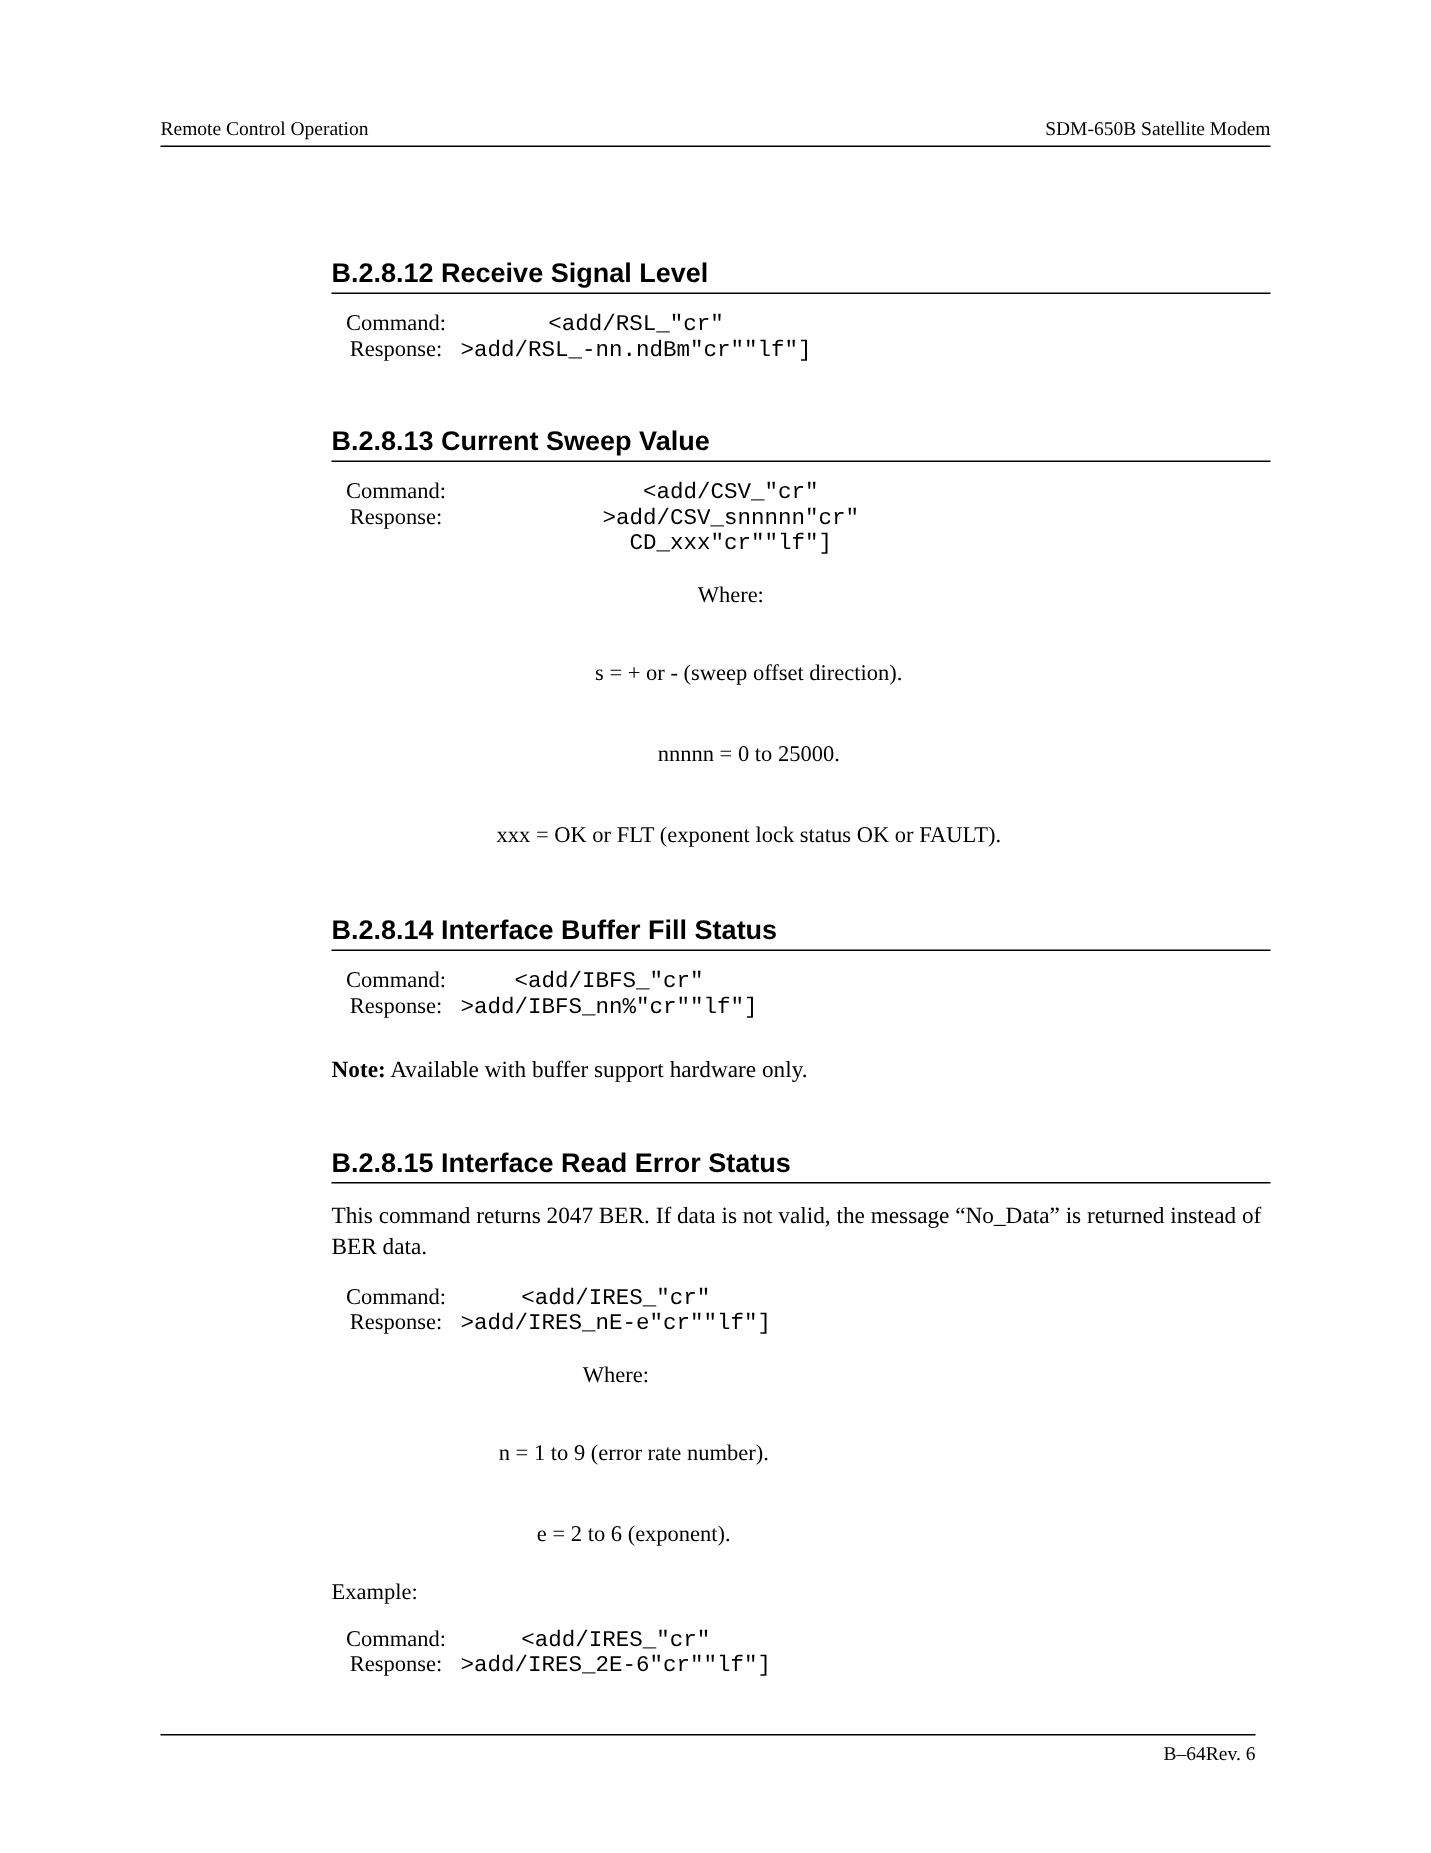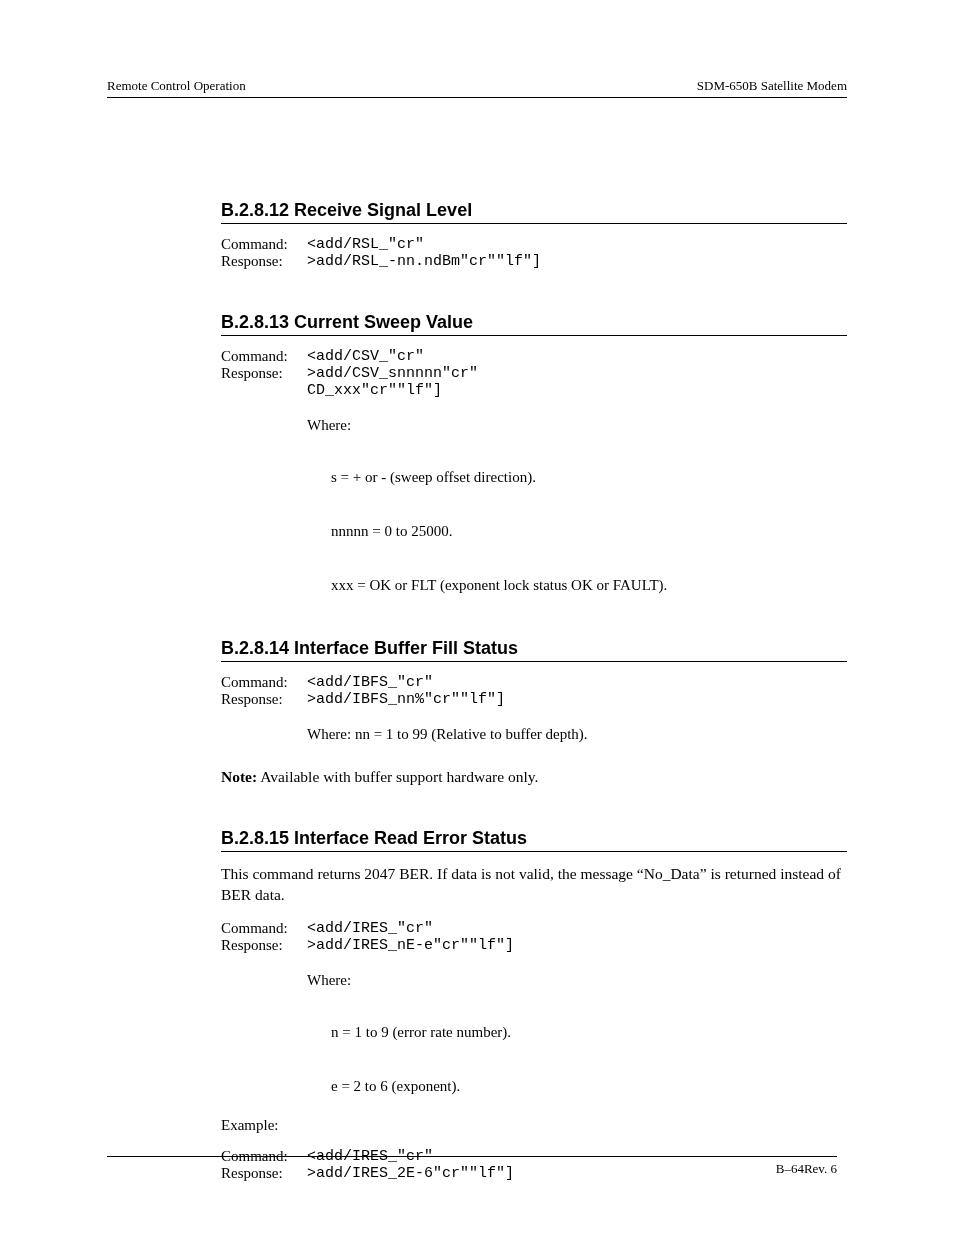--- a/index.html
+++ b/index.html
@@ -29,32 +29,32 @@
       padding-top: 74px;
       padding-left: 114px;
     }
     .h3 {
       font-family: Arial, Helvetica, sans-serif;
       font-weight: bold;
       font-size: 18px;
       border-bottom: 1px solid #000;
       padding-bottom: 2px;
       margin-bottom: 12px;
-      margin-top: 28px;
     }
     .sec-gap { margin-top: 40px; }
     .sec-gap-lg { margin-top: 42px; }
     .para {
       font-size: 15.5px;
       margin: 8px 0 14px 0;
       line-height: 1.35;
     }
     table.cmd {
       border-collapse: collapse;
       font-size: 15px;
+      text-align: center;
     }
     table.cmd td { vertical-align: top; }
     table.cmd td.label {
       width: 86px;
       padding: 0;
     }
     table.cmd td.val {
       padding: 0 0 0 0;
     }
     .mono {
@@ -136,26 +136,20 @@
     <table class="cmd">
       <tbody>
           <tr>
         <td class="label">Command:</td>
         <td class="val mono">&lt;add/IBFS_"cr"</td>
       </tr>
       <tr>
         <td class="label">Response:</td>
         <td class="val mono">&gt;add/IBFS_nn%"cr""lf"]</td>
       </tr>
-      <tr>
-        <td></td>
-        <td class="val">
-          <div class="standalone-line">Where: nn = 1 to 99 (Relative to buffer depth).</div>
-        </td>
-      </tr>
     </tbody>
       </table>
     <div class="para" style="margin-top:24px;">
       <b>Note:</b><span> Available with buffer support hardware only.</span>
     </div>
 
     <div class="h3 sec-gap">B.2.8.15  Interface Read Error Status</div>
     <div class="para">This command returns 2047 BER. If data is not valid, the message “No_Data” is returned instead of BER data.</div>
     <table class="cmd">
       <tbody>

